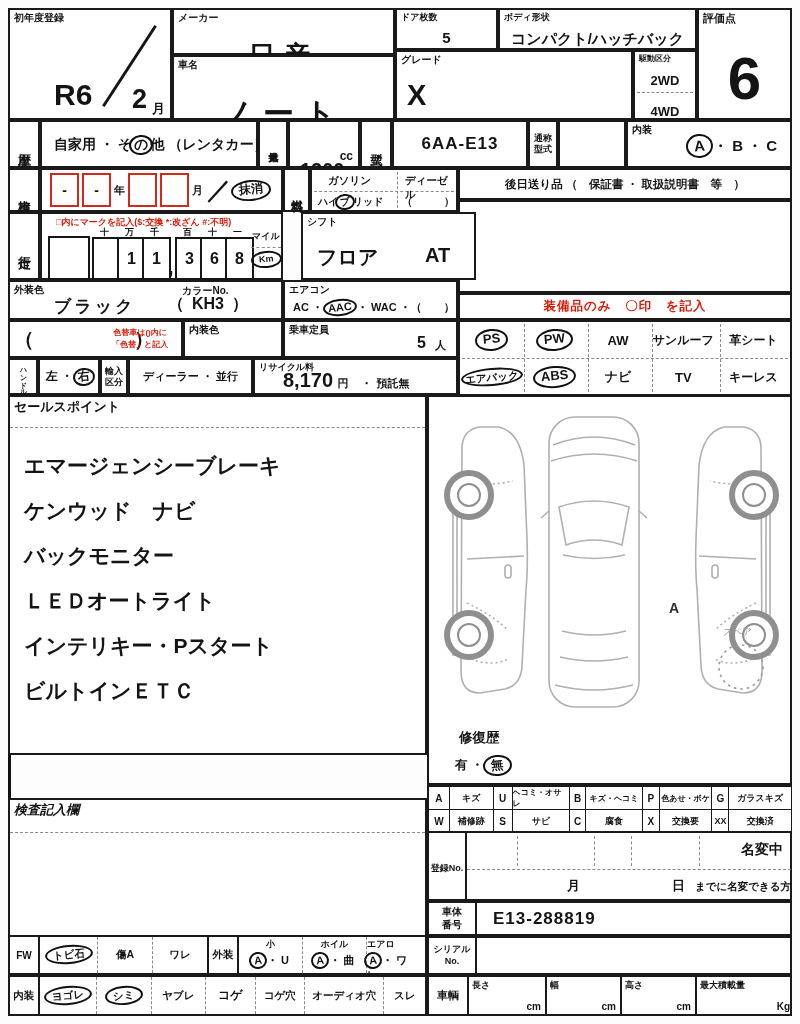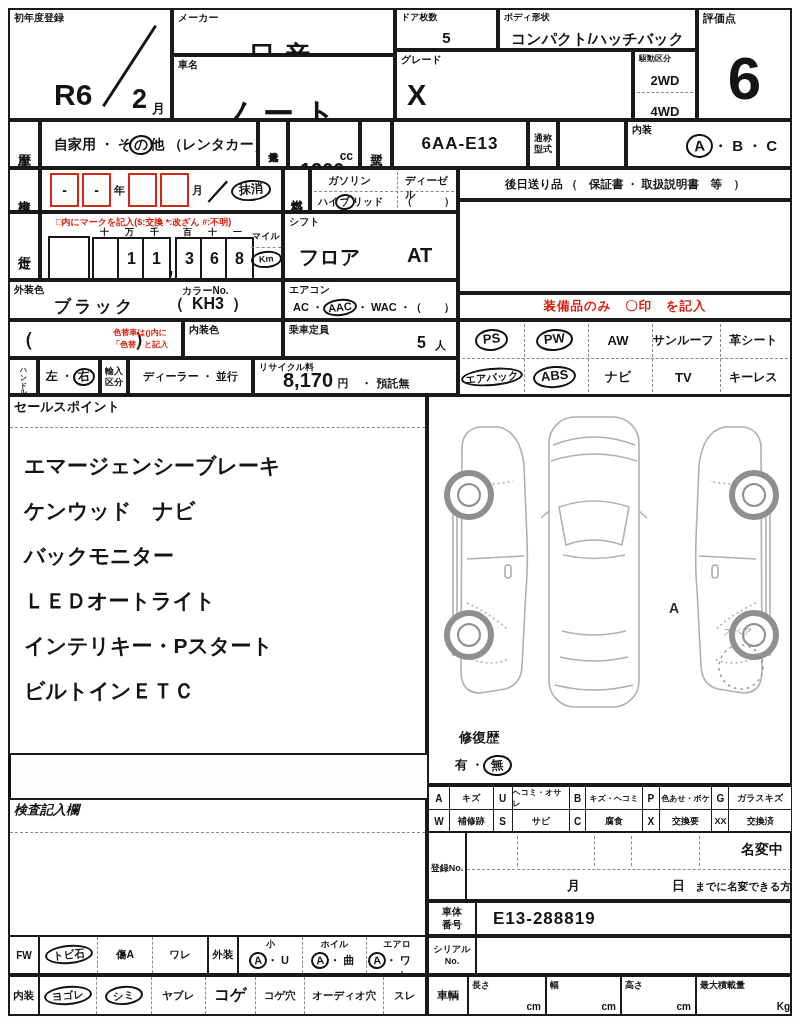--- a/index.html
+++ b/index.html
@@ -191,21 +191,21 @@
     <div class="dbox" style="left:158px;top:23px;width:25px;height:39px;">
         <span>6</span>
       </div>
     <div class="dbox" style="left:183px;top:23px;width:25px;height:39px;">
         <span>8</span>
       </div>
     <span class="c bold" style="left:210px;top:16px;font-size:9px;">マイル</span>
     <div class="dash-h" style="left:209px;width:30px;top:33px;"></div>
     <span class="circ c" style="left:213px;top:40px;font-size:9px;font-weight:bold;"><span>Km</span></span>
   </div>
-  <div class="c b" style="left:283px;top:212px;width:175px;height:68px;text-align:right;">
+  <div class="c b" style="left:301px;top:212px;width:175px;height:68px;text-align:right;">
     <span class="lb">シフト</span>
     <span class="c bold" style="left:14px;top:30px;font-size:20px;">フロア</span>
     <span class="c bold" style="left:122px;top:30px;font-size:20px;">AT</span>
   </div>
 
   <div class="c b" style="left:8px;top:280px;width:275px;height:40px;">
     <span class="lb">外装色</span>
     <span class="c bold" style="left:44px;top:13px;font-size:17px;letter-spacing:3px;">ブラック</span>
     <span class="c bold" style="left:172px;top:2px;font-size:10px;">カラーNo.</span>
     <div class="c bold" style="left:158px;top:12px;font-size:16px;white-space:nowrap;">
@@ -475,37 +475,37 @@
       <div class="fwcell" style="width:55px;border-left:1.6px dashed #8a8a8a;font-size:10.5px;">ワレ</div>
       <div class="fwcell" style="width:32px;border-left:2.2px solid #1a1a1a;border-right:2.2px solid #1a1a1a;font-size:10.5px;">外装</div>
       <div style="width:63px;text-align:center;">
         <div class="bold" style="font-size:9px;margin-top:1px;">小</div>
         <div style="font-size:11px;font-weight:bold;margin-top:2px;"><span class="circt"><span>A</span></span> <span>・ U</span></div>
       </div>
       <div style="width:63px;text-align:center;border-left:1.6px dashed #8a8a8a;">
         <div class="bold" style="font-size:9px;margin-top:1px;">ホイル</div>
         <div style="font-size:11px;font-weight:bold;margin-top:2px;"><span class="circt"><span>A</span></span> <span>・ 曲</span></div>
       </div>
-      <div style="width:44px;text-align:right;border-left:1.6px dashed #8a8a8a;">
+      <div style="width:44px;text-align:left;border-left:1.6px dashed #8a8a8a;">
         <div class="bold" style="font-size:9px;margin-top:1px;">エアロ</div>
         <div style="font-size:11px;font-weight:bold;margin-top:2px;"><span class="circt"><span>A</span></span> <span>・ ワレ</span></div>
       </div>
     </div>
   </div>
 
   <div class="c b" style="left:8px;top:975px;width:419px;height:41px;">
     <div style="display:flex;height:100%;">
       <div class="fwcell" style="width:30px;border-right:2.2px solid #1a1a1a;font-size:10.5px;">内装</div>
       <div class="fwcell" style="width:57px;">
           <span class="circ" style="font-size:10.5px;"><span>ヨゴレ</span></span>
         </div>
       <div class="fwcell" style="width:55px;border-left:1.6px dashed #8a8a8a;">
           <span class="circ" style="font-size:10.5px;"><span>シミ</span></span>
         </div>
       <div class="fwcell" style="width:55px;border-left:1.6px dashed #8a8a8a;font-size:10.5px;">ヤブレ</div>
-      <div class="fwcell" style="width:50px;border-left:1.6px dashed #8a8a8a;font-size:16px;">コゲ</div>
+      <div class="fwcell" style="width:50px;border-left:1.6px dashed #8a8a8a;font-size:12px;">コゲ</div>
       <div class="fwcell" style="width:50px;border-left:1.6px dashed #8a8a8a;font-size:10.5px;">コゲ穴</div>
       <div class="fwcell" style="width:80px;border-left:1.6px dashed #8a8a8a;font-size:10.5px;">オーディオ穴</div>
       <div class="fwcell" style="width:42px;border-left:1.6px dashed #8a8a8a;font-size:10.5px;">スレ</div>
     </div>
   </div>
 
 </div>
 
 </body></html>

